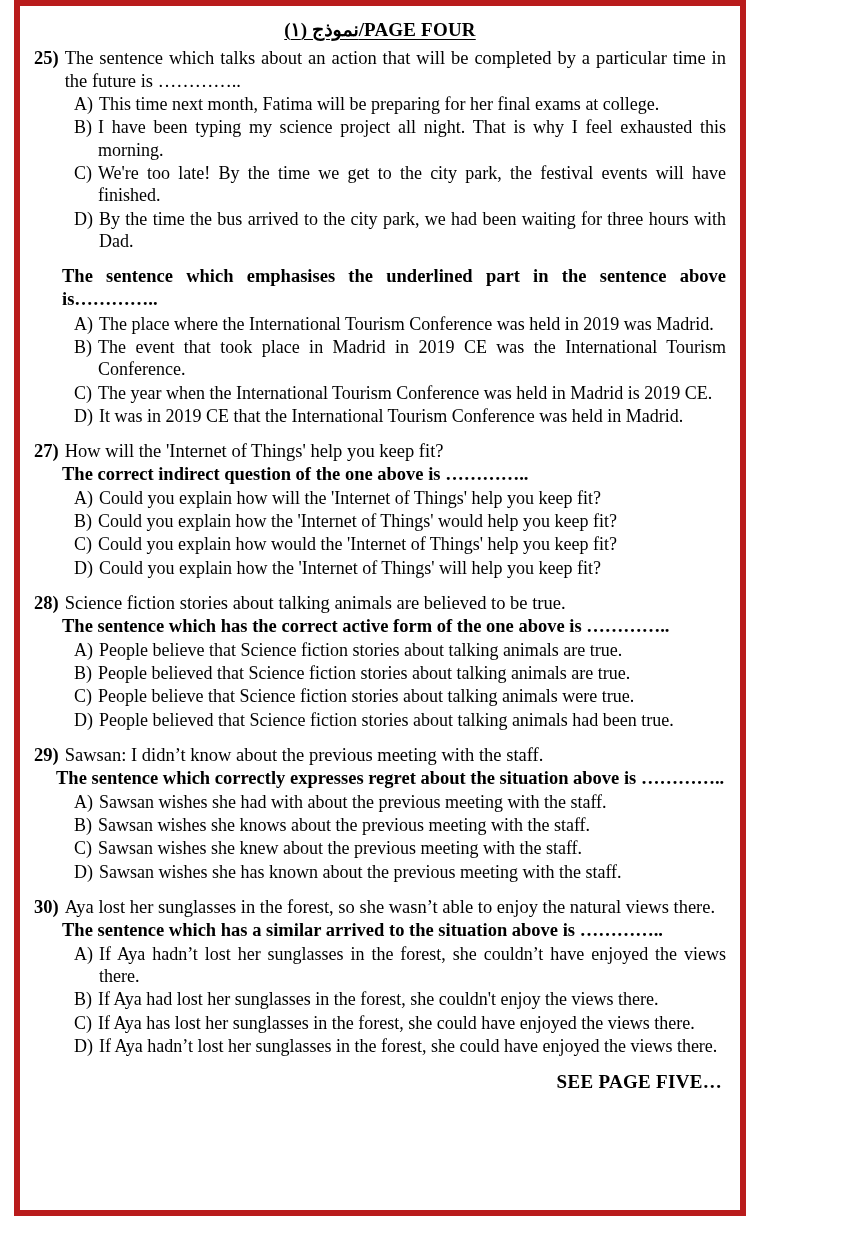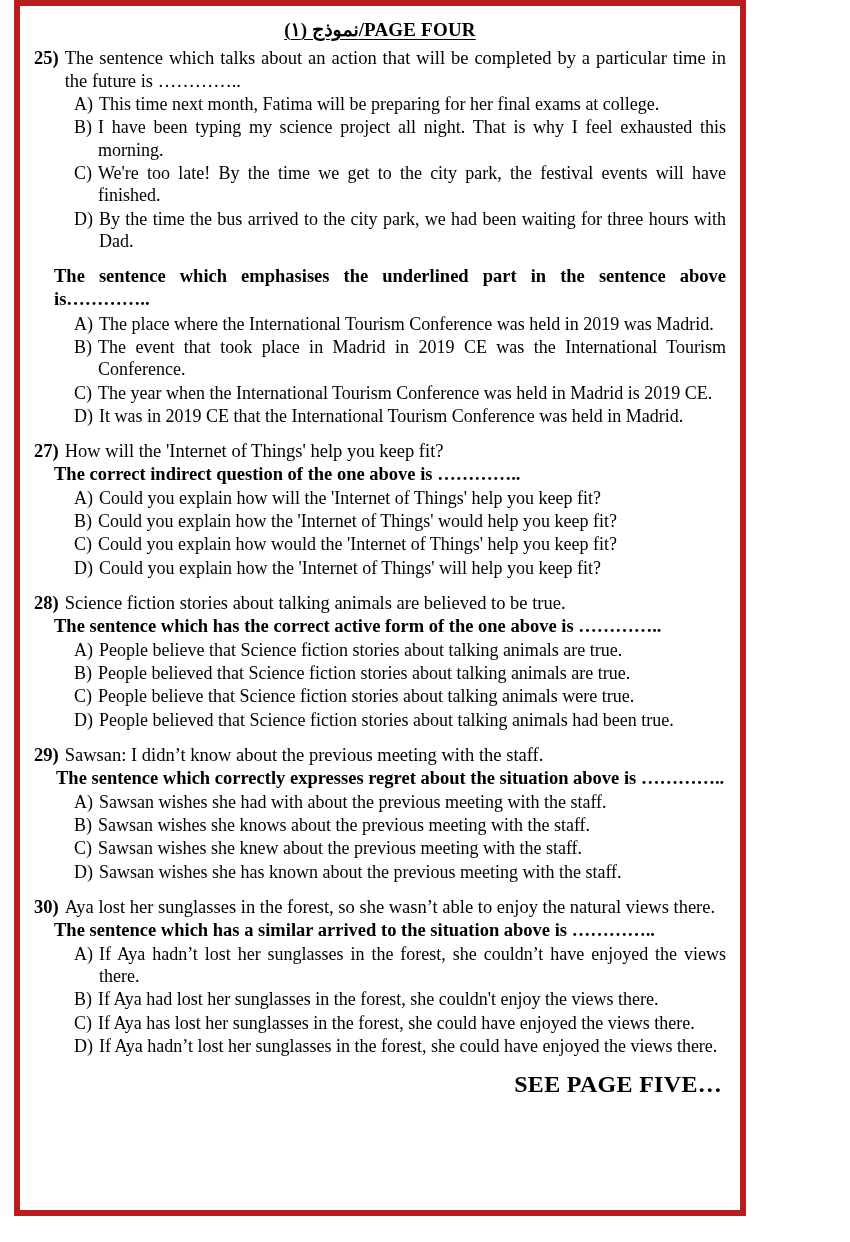--- a/index.html
+++ b/index.html
@@ -68,21 +68,21 @@
     text-align-last: left;
   }
   .u {
     text-decoration: underline;
     text-underline-offset: 2px;
   }
   .sub-bold {
     font-weight: bold;
     font-size: 18.5px;
     line-height: 1.25;
-    margin-left: 20px;
+    margin-left: 28px;
   }
   .sub-bold.narrow {
     margin-left: 22px;
   }
   .options {
     margin: 1px 0 0 0;
     padding: 0;
     list-style: none;
   }
   .opt {
@@ -97,21 +97,21 @@
     flex: 0 0 auto;
     padding-right: 6px;
     white-space: nowrap;
   }
   .opt-text {
     flex: 1 1 auto;
   }
   .footer {
     text-align: right;
     font-weight: bold;
-    font-size: 24px;
+    font-size: 19px;
     margin-top: 14px;
     padding-right: 4px;
     letter-spacing: 0.3px;
   }
 </style>
 </head>
 <body>
 
 <div class="page">
   <div class="page-inner">

